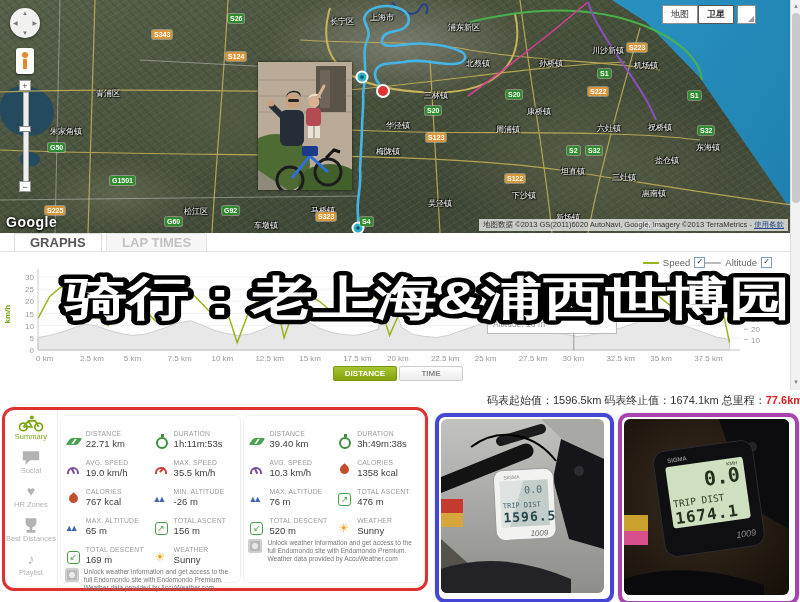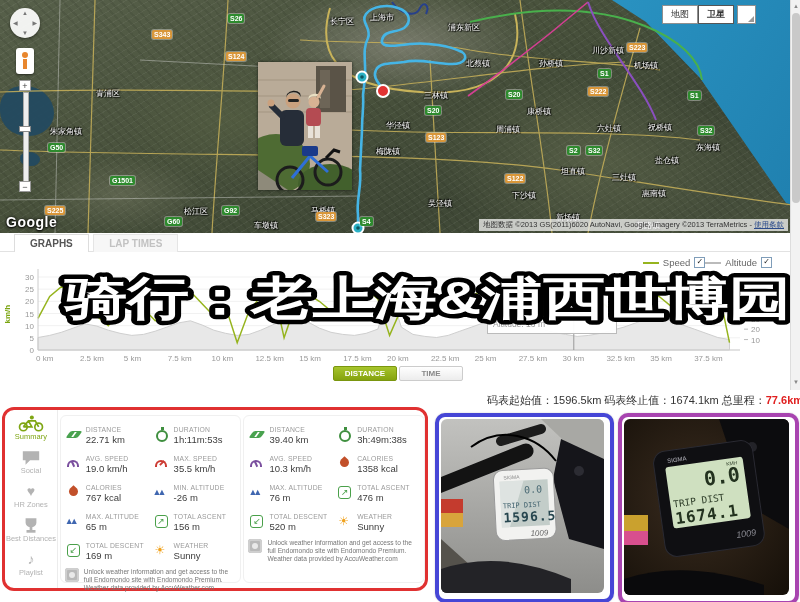--- a/index.html
+++ b/index.html
@@ -46,21 +46,21 @@
   #stylebox{width:17px;height:17px;background:#fff;border:1px solid #8f8f8f;margin-left:3px;position:relative}
   #stylebox::after{content:"";position:absolute;right:1px;bottom:1px;border:3px solid transparent;border-right-color:#999;border-bottom-color:#999}
   #glogo{position:absolute;left:6px;bottom:3px;color:#fff;font-size:14px;font-weight:bold;
     text-shadow:0 0 3px #000,0 1px 2px #000;letter-spacing:.5px}
   #attrib{position:absolute;right:12px;bottom:2px;font-size:7.5px;color:#333;
     background:rgba(245,245,245,.75);padding:1px 4px;white-space:nowrap}
   #attrib .lnk{text-decoration:underline;color:#2a4a8a}
   #photo-overlay{position:absolute;left:258px;top:62px;width:94px;height:128px;box-shadow:0 0 3px rgba(0,0,0,.6)}
   
   #tabbar{position:absolute;left:0;top:233px;width:800px;height:19px;background:#fff;border-bottom:1px solid #e2e2e2;box-sizing:border-box}
-  .tab{display:inline-block;height:18px;line-height:18px;padding:0 15px;font-size:10px;font-weight:bold;
+  .tab{display:inline-block;height:18px;line-height:18px;padding:0 15px;font-size:13px;font-weight:bold;
     border:1px solid #e5e5e5;border-bottom:none;box-sizing:border-box;cursor:pointer}
   .tab.active{color:#555;background:#fff;border-color:#ddd}
   .tab.inactive{color:#c2c2c2;background:#f7f7f7}
   
   #chartsec{position:absolute;left:0;top:252px;width:800px;height:138px;background:#fff}
   #legend{position:absolute;right:28px;top:5px;display:flex;font-size:9.5px;color:#666;align-items:center}
   .lg{display:flex;align-items:center;gap:4px}
   .sw{width:16px;height:2px;display:inline-block}
   .cb{width:9px;height:9px;border:1px solid #7f9db9;background:#fff;font-size:8px;line-height:8px;color:#222;text-align:center;display:inline-block}
   .cb::before{content:"✓"}
@@ -86,21 +86,21 @@
   #cap-right .tot{color:#e02020;font-weight:bold}
   #statpanel{position:absolute;left:2px;top:17px;width:420px;height:178px;border:3px solid #e03131;
     border-radius:12px;display:flex;background:#fff}
   #sidemenu{width:54px;border-right:1px solid #ececec;display:flex;flex-direction:column;padding-top:4px}
   .sitem{height:34px;text-align:center;color:#b3b3b3;font-size:7.5px;line-height:9px;cursor:pointer}
   .sitem .sic{display:block;height:17px;margin:1px auto 0;color:#b3b3b3}
   .sitem.active{color:#7fa614}.sitem.active .sic{color:#7fa614}
   .sitem .glyph{font-size:14px;line-height:16px}
   .ridecol{width:181px;margin:5px 0 5px 2px;padding:4px 2px 2px 4px;border:1px solid #f0f0f0;border-radius:6px;
     display:grid;grid-template-columns:1fr 1fr;grid-auto-rows:29px;column-gap:2px}
-  .stat{display:flex;gap:3px;align-items:center;overflow:hidden}
+  .stat{display:flex;gap:3px;align-items:flex-end;overflow:hidden}
   .meta{display:flex;flex-direction:column;line-height:10px}
   .lbl{font-size:6.8px;color:#9a9a9a;letter-spacing:.2px}
   .val{font-size:9.5px;color:#3c3c3c}
   .ic{width:18px;height:15px;position:relative;flex:0 0 18px}
   .ic.distance::before{content:"";position:absolute;left:3px;top:4px;width:12px;height:7px;background:#49a24f;transform:skewX(-35deg);border-radius:2px}
   .ic.distance::after{content:"";position:absolute;left:8px;top:5px;width:2px;height:5px;background:#fff;transform:skewX(-35deg)}
   .ic.duration::before{content:"";position:absolute;left:3px;top:3px;width:8px;height:8px;border:2px solid #3f8f3f;border-radius:50%;box-sizing:content-box}
   .ic.duration::after{content:"";position:absolute;left:8px;top:0px;width:3px;height:3px;background:#3f8f3f}
   .ic.avg-speed::before{content:"";position:absolute;left:2px;top:4px;width:12px;height:7px;border:2.5px solid #7a4f9e;border-bottom:none;border-radius:12px 12px 0 0;box-sizing:border-box}
   .ic.avg-speed::after{content:"";position:absolute;left:7px;top:5px;width:2px;height:6px;background:#7a4f9e;transform:rotate(-25deg)}

